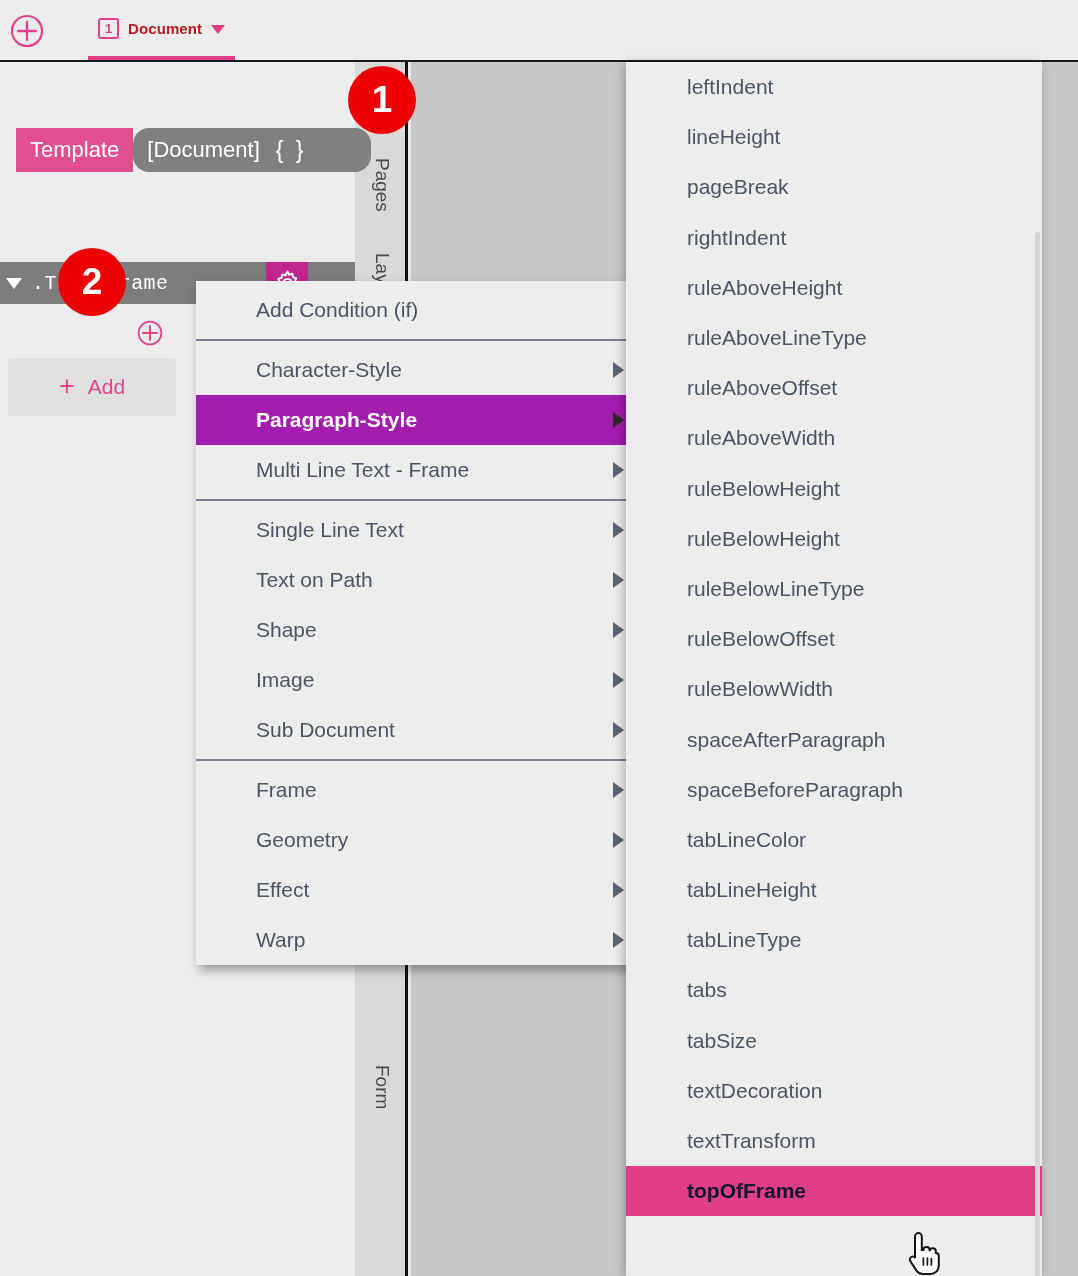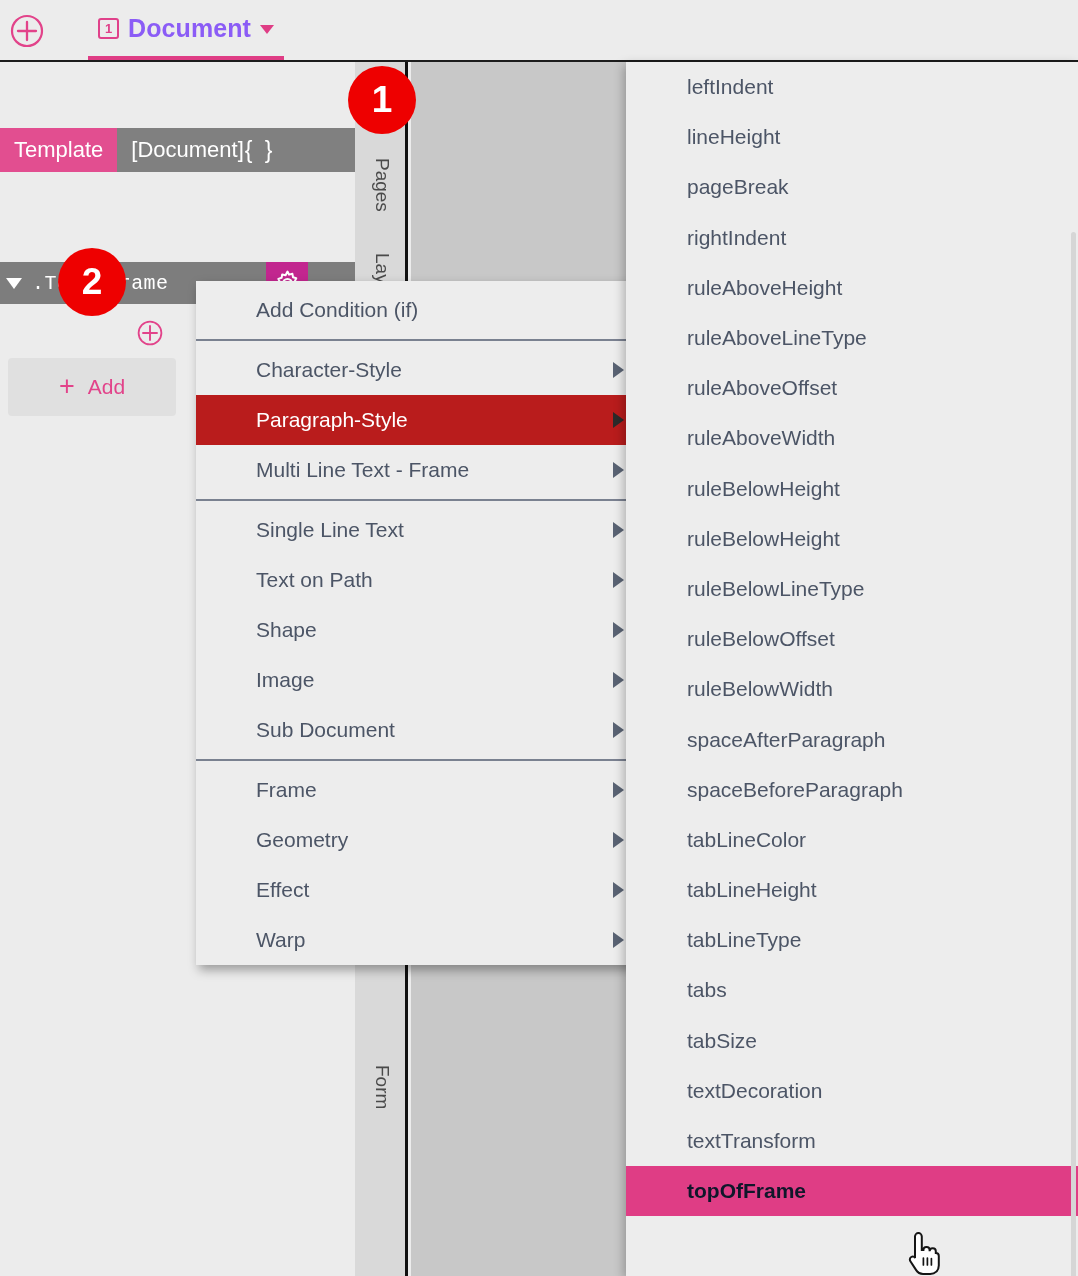--- a/index.html
+++ b/index.html
@@ -27,21 +27,21 @@
     border-bottom: 4px solid #df3d85;
   }
   .pagebadge {
     display: inline-flex; align-items: center; justify-content: center;
     width: 21px; height: 21px;
     border: 2px solid #e0418a; border-radius: 3px;
     color: #e0418a; font-size: 13px; font-weight: bold;
     line-height: 1;
   }
   .tab-doc-label {
-    font-size: 25px; font-weight: bold; color: #8b5cf6; letter-spacing: .1px;
+    font-size: 15px; font-weight: bold; color: #b91c1c; letter-spacing: .1px;
   }
   .caret-down {
     width: 0; height: 0; margin-top: 3px;
     border-left: 7px solid transparent; border-right: 7px solid transparent;
     border-top: 9px solid #df3d85;
   }
 
   
   .left-panel {
     position: absolute; left: 0; top: 62px; width: 355px; height: 1214px;
@@ -51,32 +51,33 @@
     position: absolute; left: 0; top: 0; width: 355px; height: 64px;
     background: #f0f0f0;
   }
   .styles-title {
     position: absolute; left: 8px; top: 16px;
     font-size: 29px; color: #e8377f; letter-spacing: .2px;
   }
   .styles-icons { position: absolute; right: 22px; top: 22px; display: flex; gap: 19px; align-items: center; }
 
   .template-row {
-    position: absolute; left: 0; top: 66px; width: 355px; height: 44px;
+    position: absolute; left: 16px; top: 66px; width: 355px; height: 44px;
     display: flex; align-items: stretch;
   }
   .tpl-chip {
     background: #e24e90; color: #fff;
     display: flex; align-items: center; padding: 0 14px;
     font-size: 22px;
   }
   .tpl-rest {
     flex: 1; background: #808080; color: #fff;
-    display: flex; align-items: center; gap: 1px; padding: 0 14px;
+    display: flex; align-items: center; gap: 16px; padding: 0 14px;
     font-size: 22px;
+    border-radius: 16px;
   }
   .tpl-braces { font-size: 23px; color: #fff; letter-spacing: 3px; }
 
   .frame-row {
     position: absolute; left: 0; top: 200px; width: 355px; height: 42px;
     background: #7d7d7d; display: flex; align-items: center;
   }
   .tri-right-down {
     width: 0; height: 0; margin: 0 10px 0 6px;
     border-left: 8px solid transparent; border-right: 8px solid transparent;
@@ -131,33 +132,33 @@
     padding: 4px 0 0 0;
     z-index: 30;
     margin-left: 20px;
   }
   .ctxitem {
     position: relative; height: 50px;
     display: flex; align-items: center;
     padding-left: 60px; padding-right: 24px;
     font-size: 21px; color: #4c5566;
   }
-  .ctxitem.selected { background: #b91c1c; color: #fff; font-weight: normal; }
+  .ctxitem.selected { background: #a21caf; color: #fff; font-weight: bold; }
   .ctxsep { height: 0; border-top: 2px solid #7a8190; margin: 4px 0; }
   .sub-arrow {
     position: absolute; right: 22px; top: 50%; transform: translateY(-50%);
     width: 0; height: 0;
     border-top: 8px solid transparent; border-bottom: 8px solid transparent;
     border-left: 11px solid #5a6374;
   }
   .ctxitem.selected .sub-arrow { border-left-color: #2b2b2b; }
 
   
   .submenu {
-    position: absolute; left: 626px; top: 62px; width: 452px; height: 1214px;
+    position: absolute; left: 626px; top: 62px; width: 416px; height: 1214px;
     background: #ededed;
     box-shadow: -2px 3px 10px rgba(0,0,0,.28);
     z-index: 40;
     overflow: hidden;
   }
   .subitem {
     height: 50.2px; display: flex; align-items: center;
     padding-left: 61px;
     font-size: 21px; color: #4c5566;
   }

